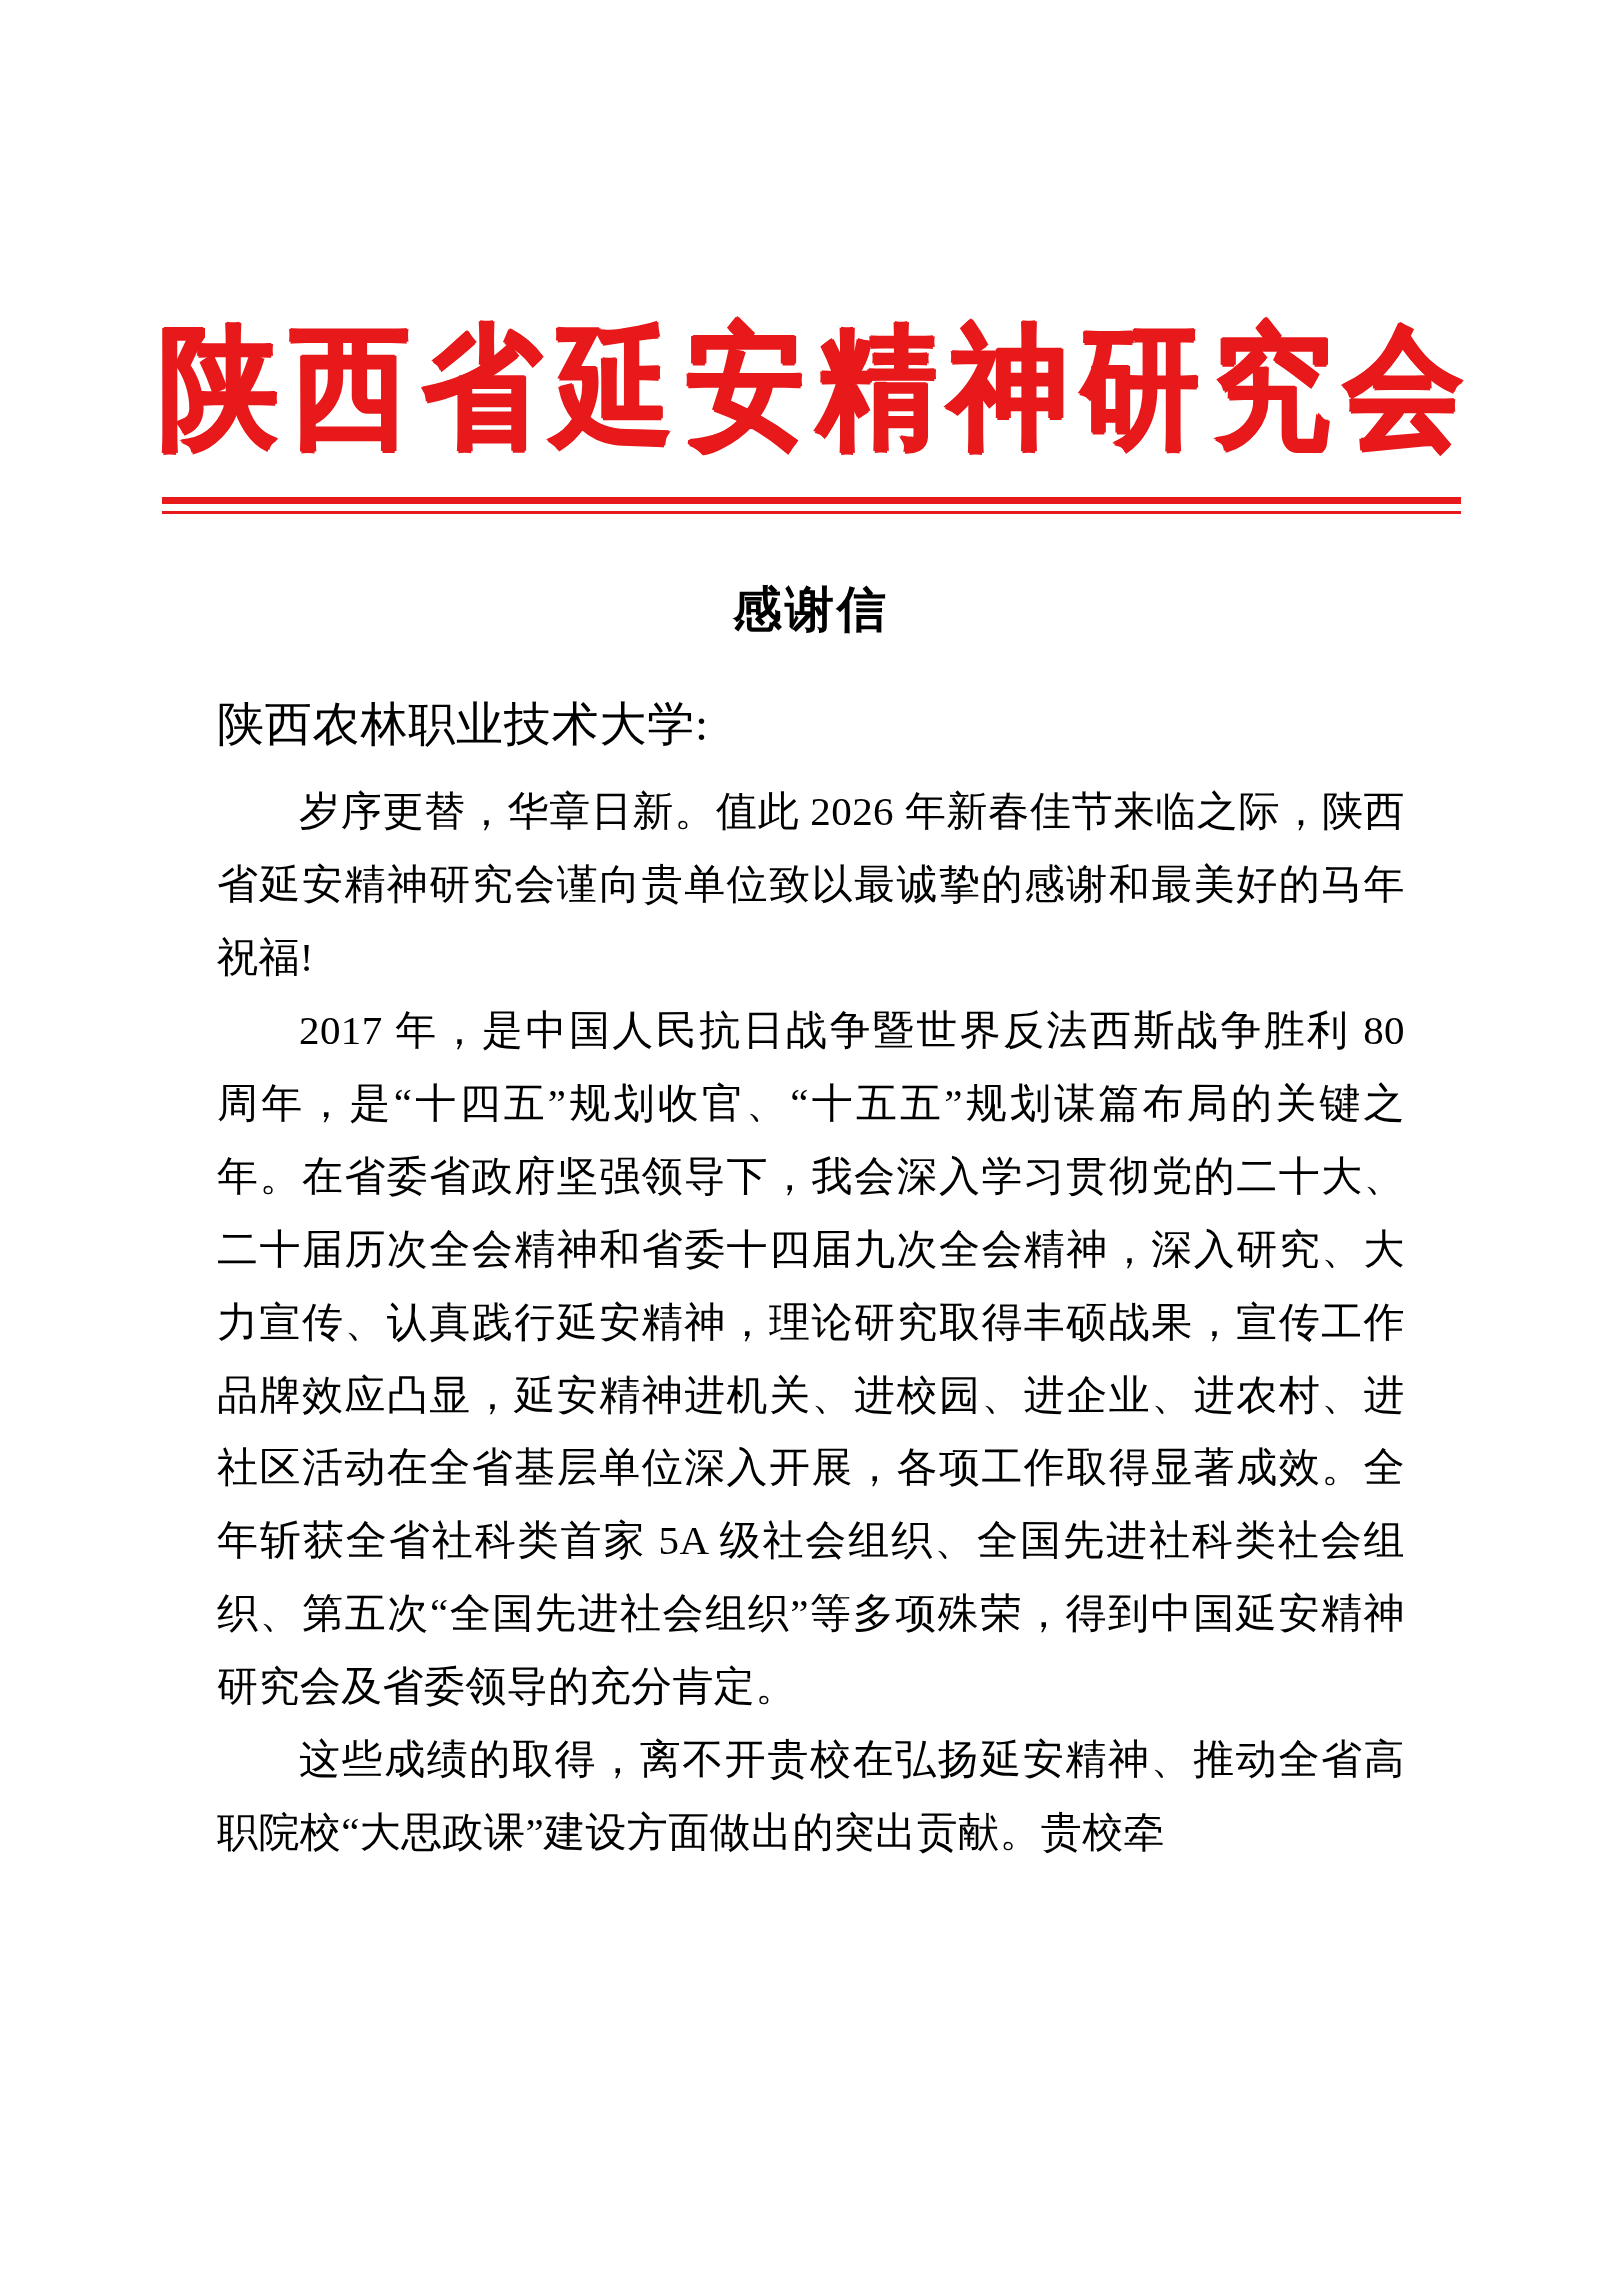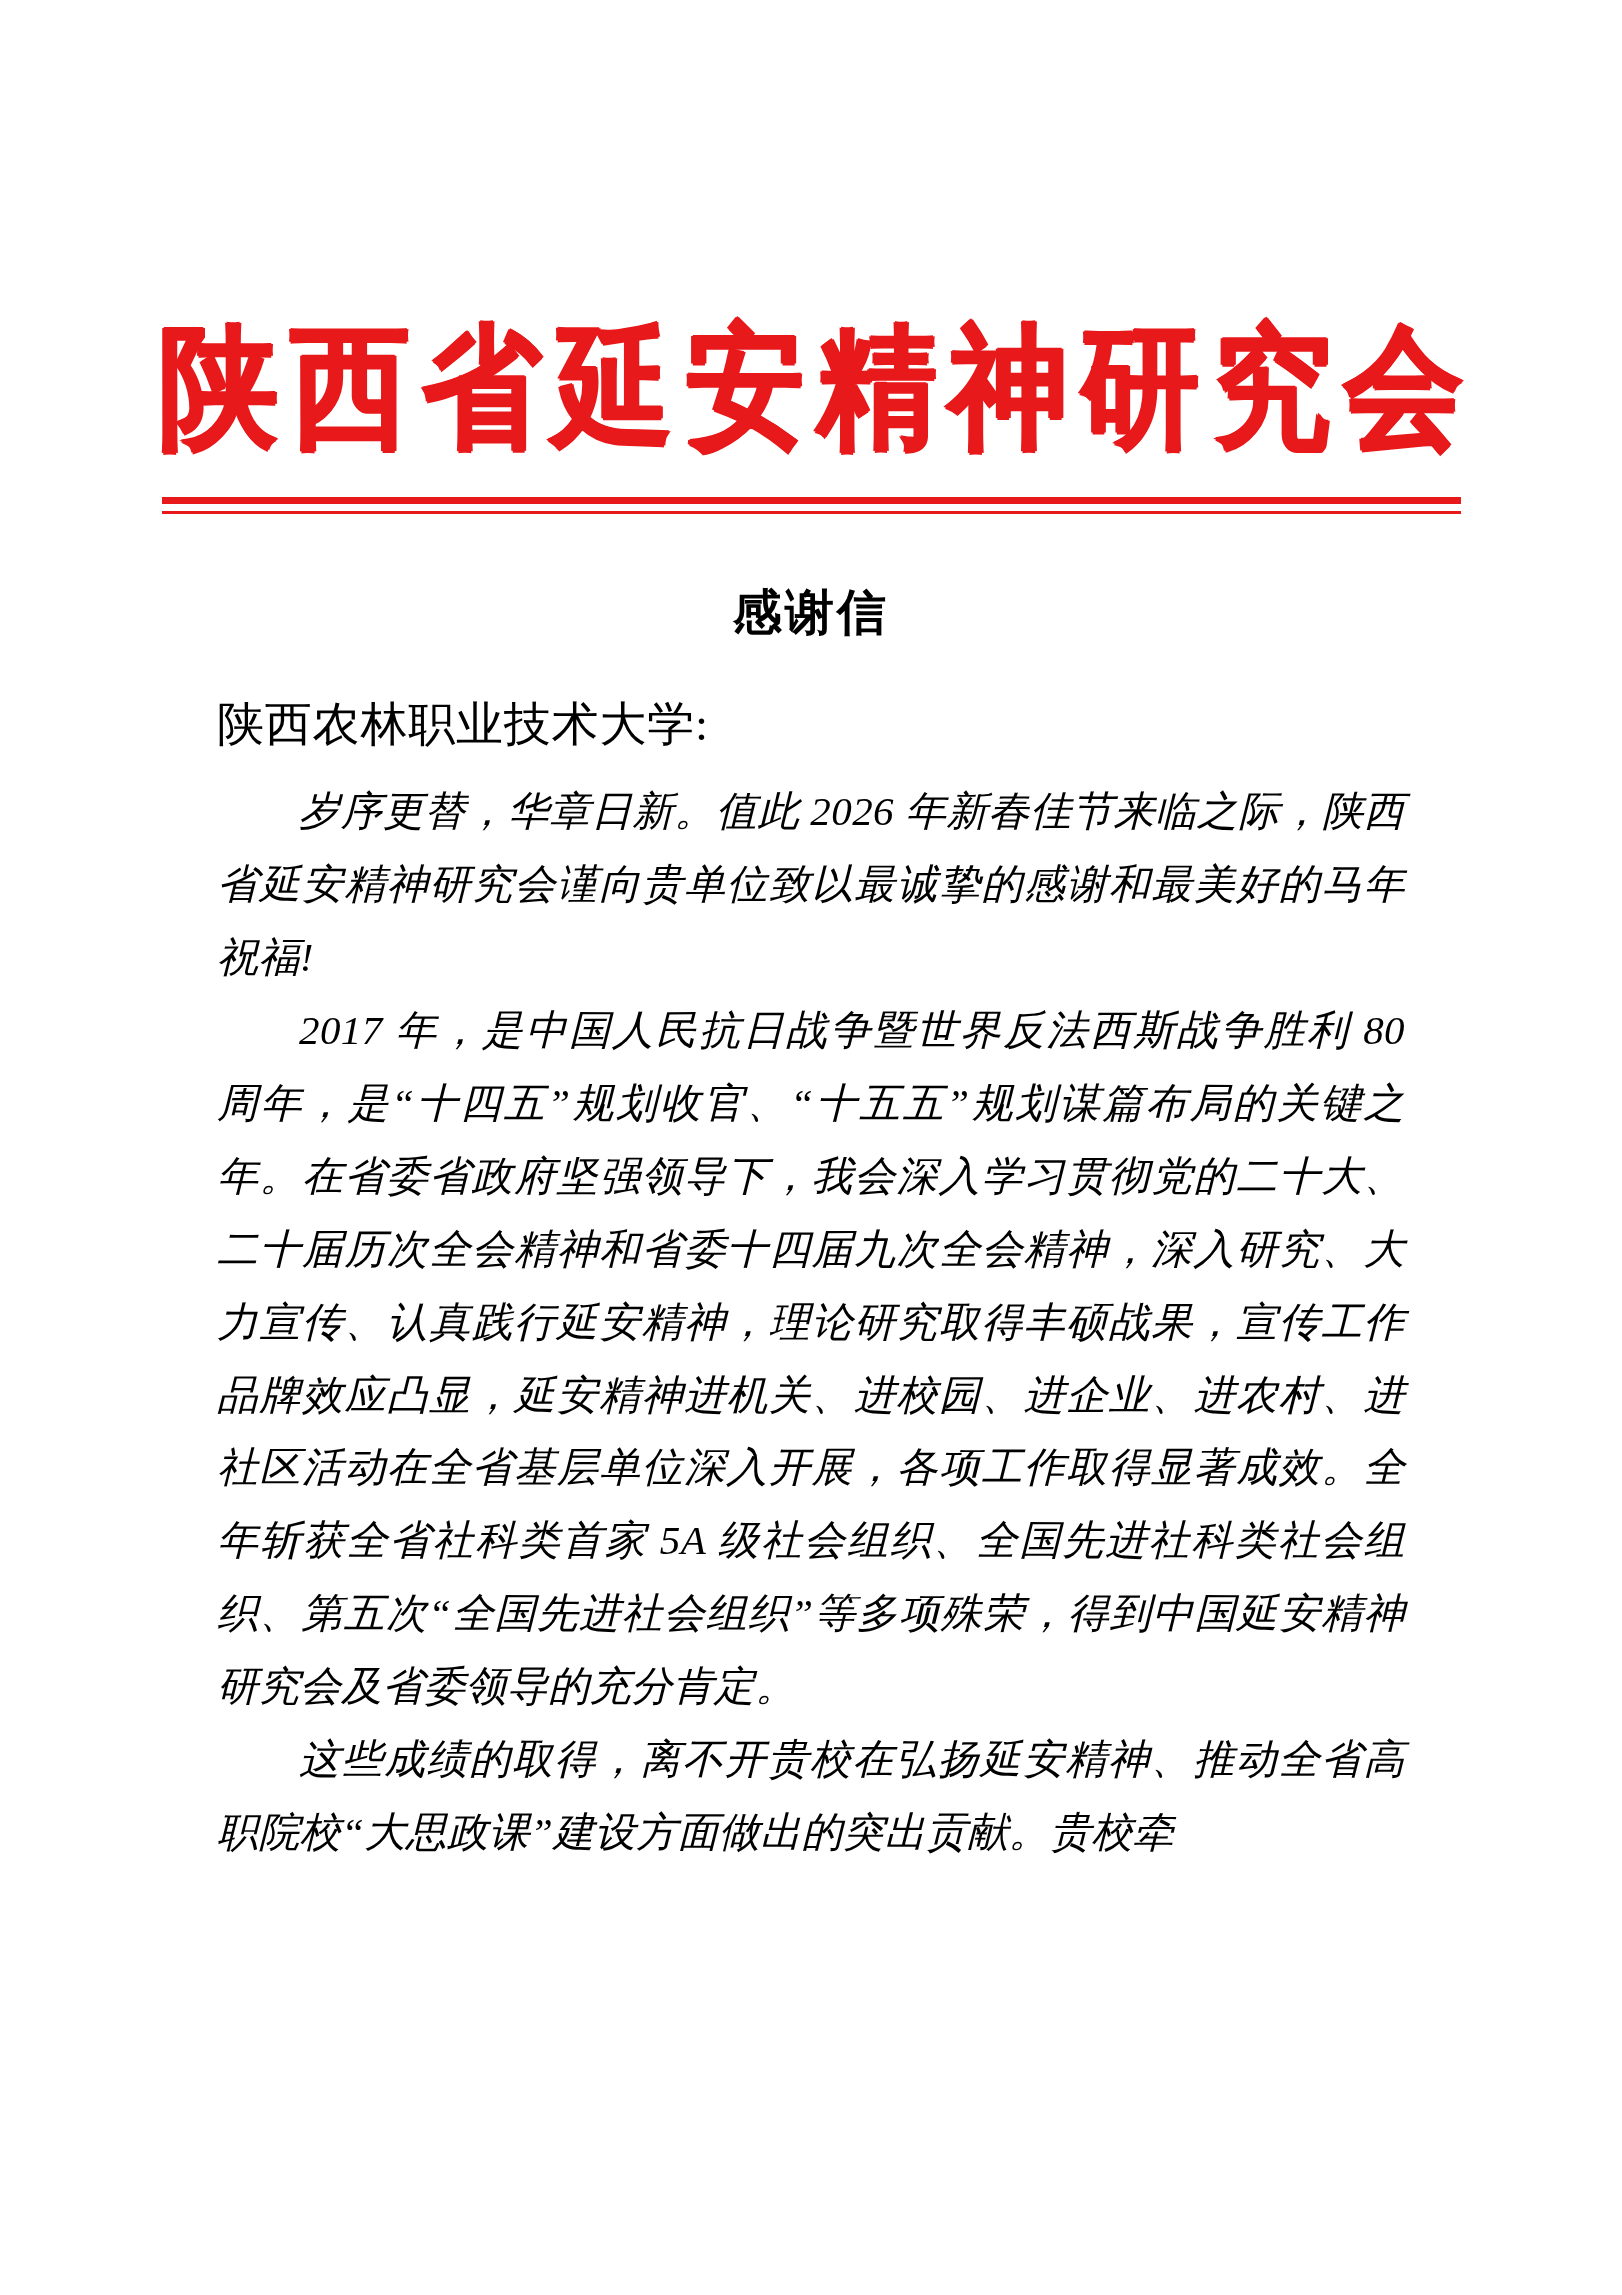--- a/index.html
+++ b/index.html
@@ -69,21 +69,21 @@
 
   
   .doc-body {
     width: 1188px;
     margin: 0 auto;
     padding-top: 70px;
   }
 
   .doc-title {
     text-align: center;
-    font-family: Liberation Serif, serif;
+    font-family: Liberation Mono, monospace;
     font-weight: 700;
     font-size: 49px;
     letter-spacing: 3.2px;
     line-height: 1.2;
     margin: 0 0 40px 0;
   }
 
   .salutation {
     font-size: 47px;
     line-height: 1.78;
@@ -92,21 +92,20 @@
   }
 
   p.para {
     font-size: 41px;
     line-height: 1.78;
     letter-spacing: 0.4px;
     text-align: justify;
     text-justify: inter-ideograph;
     margin: 0;
     text-indent: 82px;
-    font-style: italic;
   }
 </style>
 </head>
 <body>
 
 <div class="page">
 
   <div class="letterhead">
     <div class="letterhead-title">陕西省延安精神研究会</div>
 

